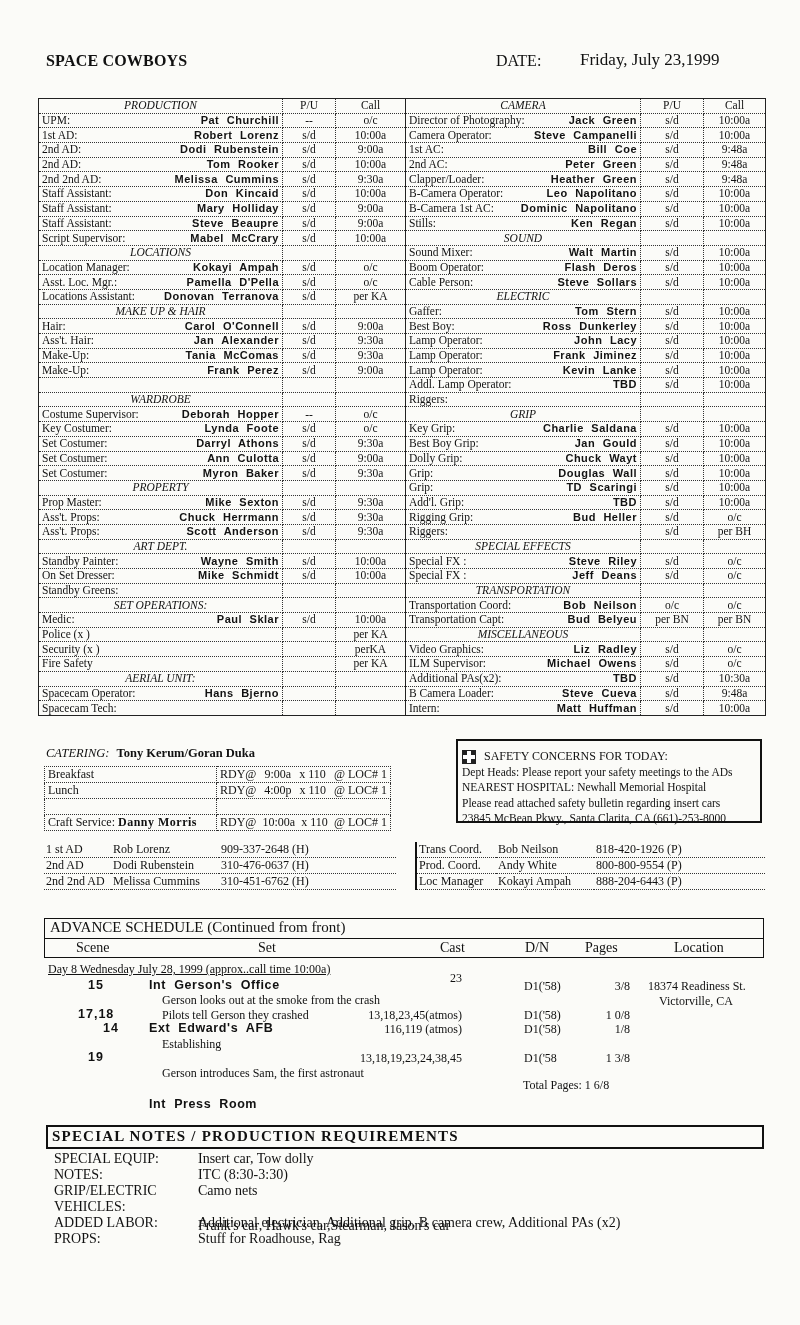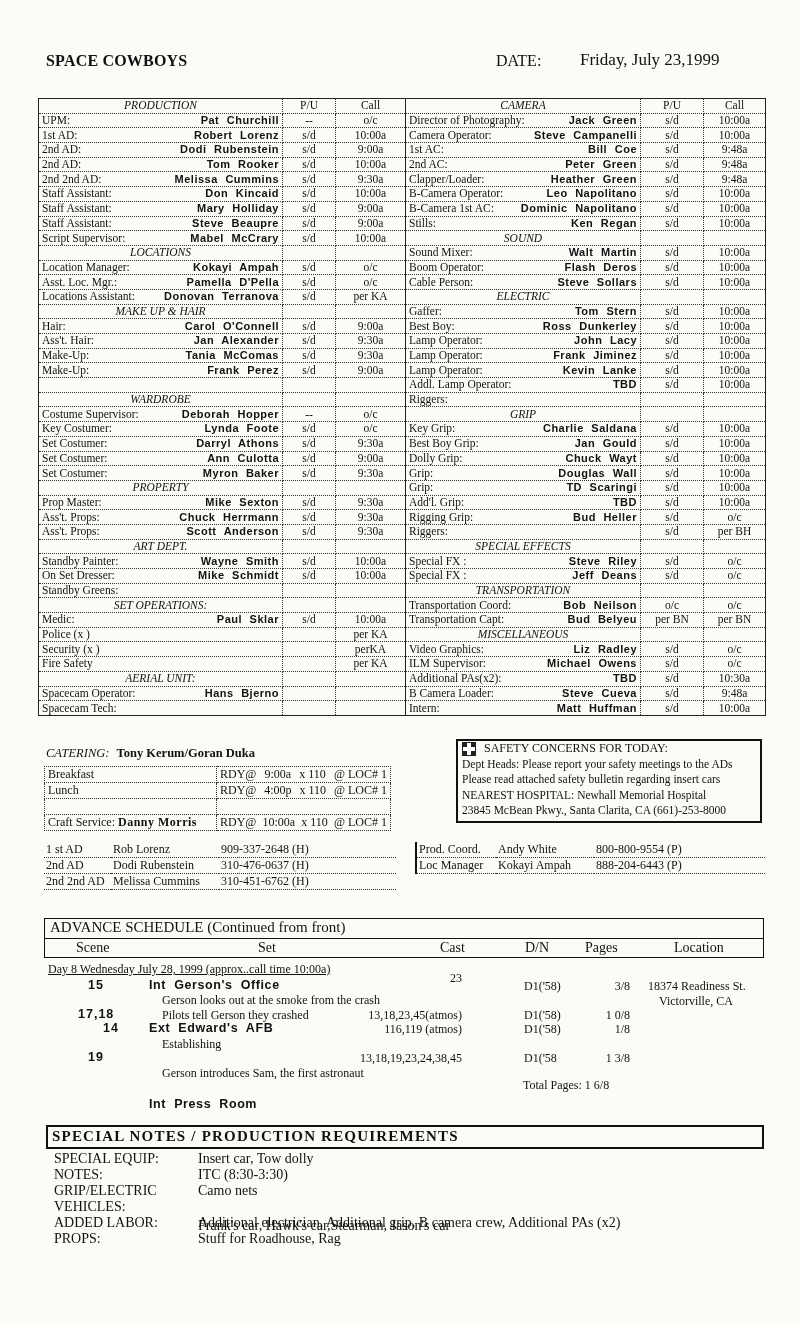--- a/index.html
+++ b/index.html
@@ -21,21 +21,21 @@
 
   
   .cat-title{left:46px;top:746px;font-size:12.5px;}
   .cat-title i{font-style:italic;}
   .cat-title b{font-weight:bold;margin-left:4px;}
   .catering{left:44px;top:766px;width:346px;border-collapse:collapse;font-size:12px;table-layout:fixed;}
   .catering td{border:1px dotted #333;height:15px;padding:0 3px;white-space:nowrap;}
   .catering .r{display:flex;justify-content:space-between;}
 
   
-  .safety{left:456px;top:739px;width:306px;height:84px;border:2.5px solid #111;font-size:11.5px;padding:0 4px;box-sizing:border-box;line-height:15.5px;}
+  .safety{left:456px;top:739px;width:306px;height:84px;border:2.5px solid #111;font-size:11.5px;padding:8px 4px;box-sizing:border-box;line-height:15.5px;}
   .safety .hd{display:flex;align-items:center;gap:8px;font-size:12px;}
   .cross{width:14px;height:14px;background:#222;position:relative;flex:none;}
   .cross:before{content:"";position:absolute;left:5px;top:1px;width:4px;height:12px;background:#fff;}
   .cross:after{content:"";position:absolute;left:1px;top:5px;width:12px;height:4px;background:#fff;}
 
   
   .contacts{font-size:12px;border-collapse:collapse;}
   .contacts td{border-bottom:1px dotted #333;height:15px;padding:0 2px;white-space:nowrap;}
   .cl{left:44px;top:842px;width:352px;}
   .cr{left:415px;top:842px;width:350px;border-left:2px solid #111;}
@@ -676,22 +676,22 @@
       </tr>
     </tbody>
 </table>
 
 <div class="abs safety">
   <div class="hd">
     <span class="cross"></span>
     <span>SAFETY CONCERNS FOR TODAY:</span>
   </div>
   <div>Dept Heads: Please report your safety meetings to the ADs</div>
+  <div>NEAREST HOSPITAL: Newhall Memorial Hospital</div>
   <div>Please read attached safety bulletin regarding insert cars</div>
-  <div>NEAREST HOSPITAL: Newhall Memorial Hospital</div>
   <div>23845 McBean Pkwy., Santa Clarita, CA  (661)-253-8000</div>
 </div>
 
 <table class="abs contacts cl">
   <colgroup>
       <col style="width:67px">
       <col style="width:108px">
       <col>
     </colgroup>
   <tbody id="cl-body">
@@ -712,20 +712,25 @@
       </tr>
     </tbody>
 </table>
 <table class="abs contacts cr">
   <colgroup>
       <col style="width:80px">
       <col style="width:98px">
       <col>
     </colgroup>
   <tbody id="cr-body">
+      <tr>
+        <td>Trans Coord.</td>
+        <td>Bob Neilson</td>
+        <td>818-420-1926  (P)</td>
+      </tr>
       <tr>
         <td>Prod. Coord.</td>
         <td>Andy White</td>
         <td>800-800-9554  (P)</td>
       </tr>
       <tr>
         <td>Loc Manager</td>
         <td>Kokayi Ampah</td>
         <td>888-204-6443  (P)</td>
       </tr>

